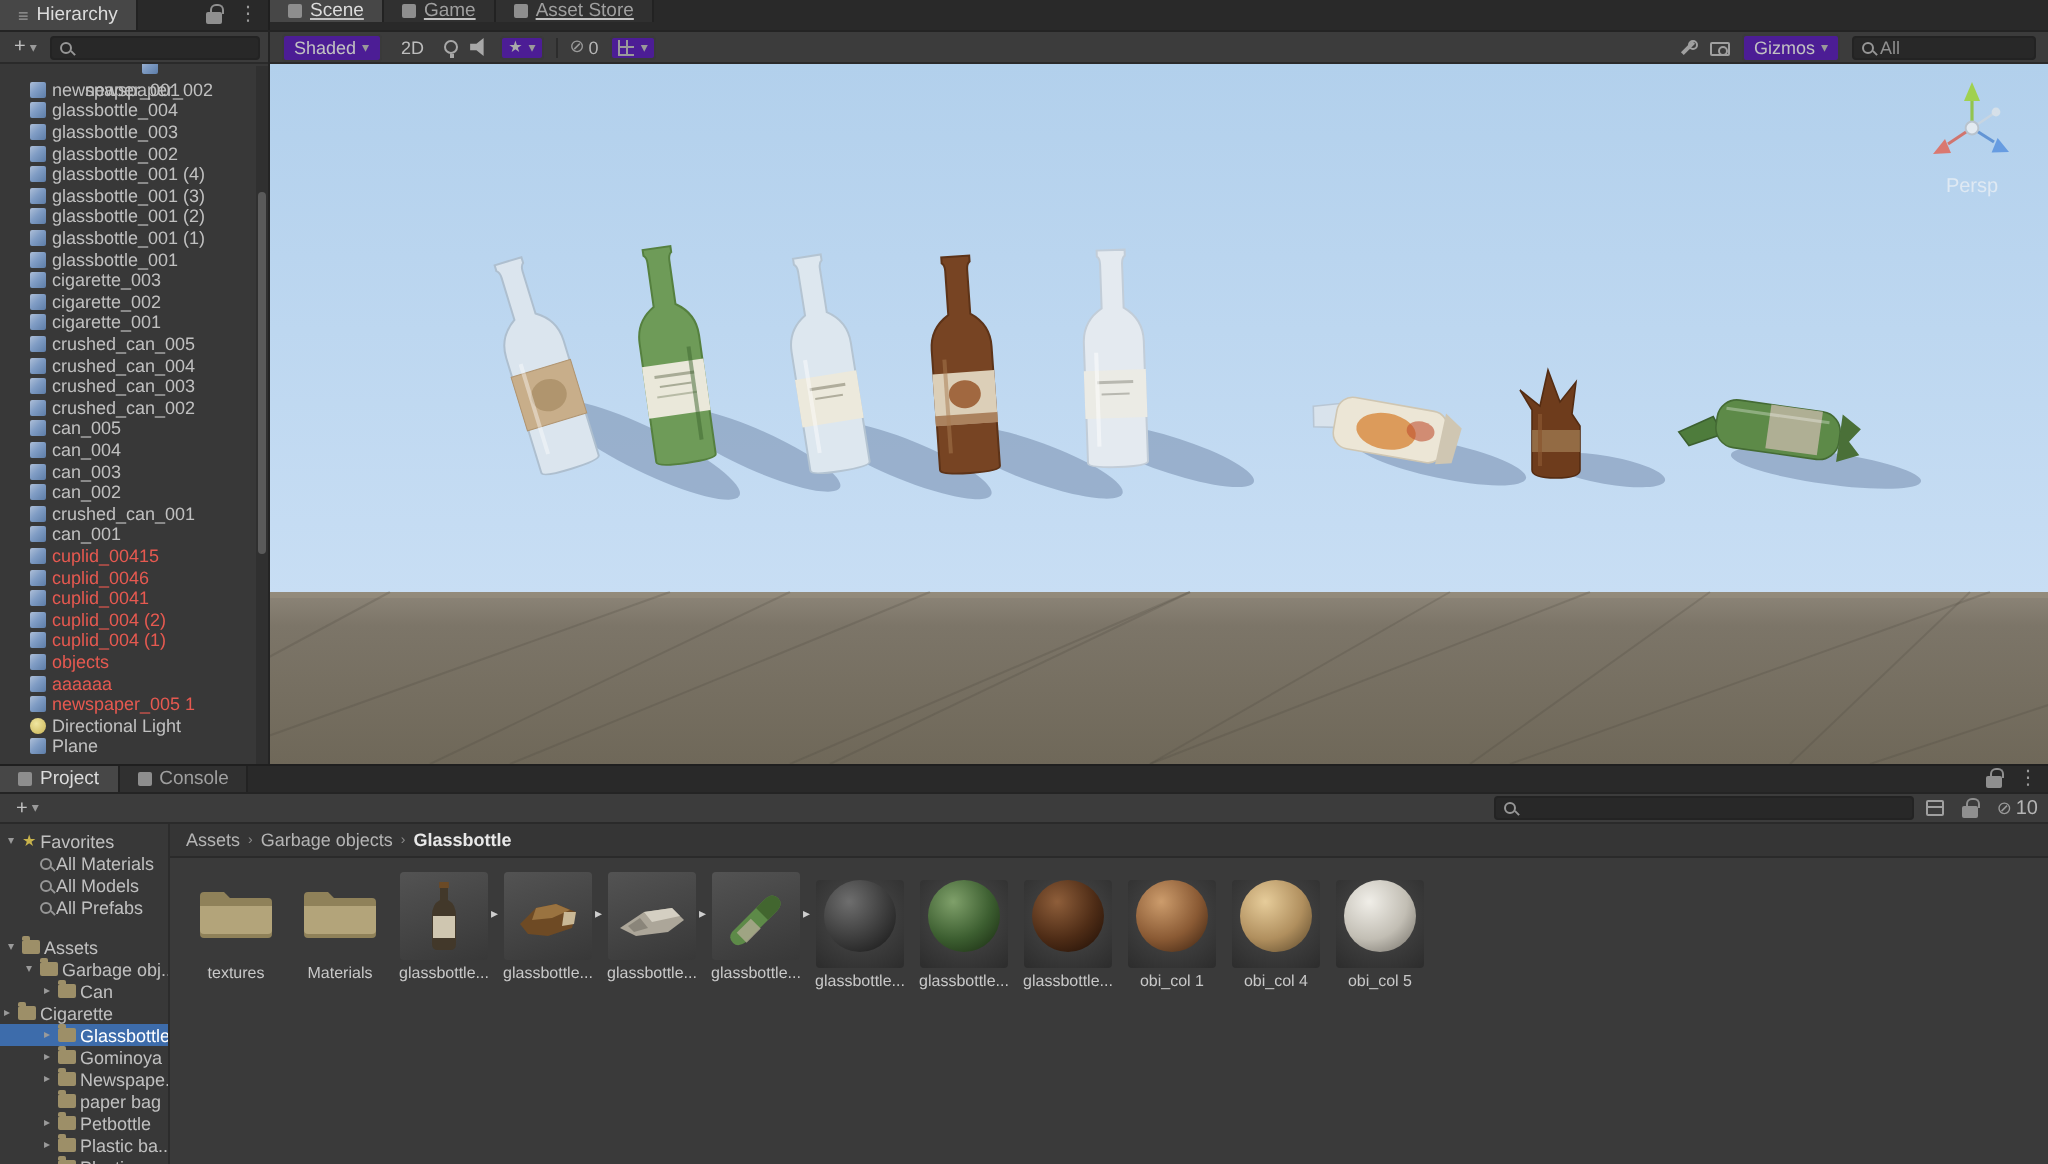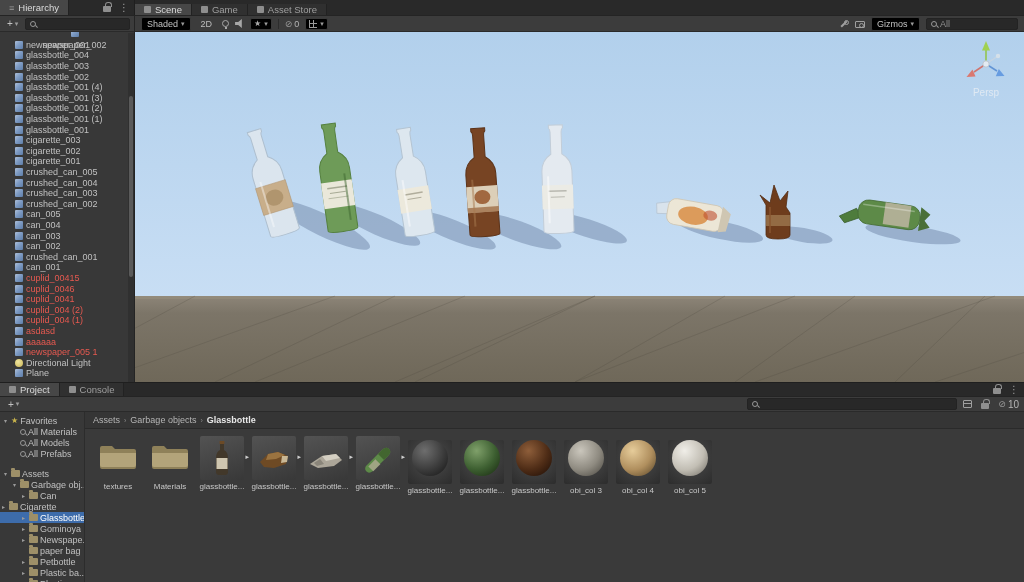--- a/index.html
+++ b/index.html
@@ -3,21 +3,21 @@
 <meta charset="utf-8">
 <style>
 *{margin:0;padding:0;box-sizing:border-box;}
 html,body{width:1024px;height:582px;overflow:hidden;background:#383838;
   font-family:"Liberation Sans","DejaVu Sans",sans-serif;color:#c2c2c2;font-size:10px;}
 #root{position:relative;width:1024px;height:582px;background:#383838;}
 
 
 .toprow{display:flex;height:16px;background:#292929;border-bottom:1px solid #242424;}
 .hier-head{width:135px;display:flex;align-items:stretch;background:#292929;border-right:1px solid #1f1f1f;}
-.scene-head{flex:1;display:flex;align-items:flex-end;}
+.scene-head{flex:1;display:flex;align-items:flex-start;text-decoration:underline;}
 .dtab{display:flex;align-items:center;gap:4px;padding:0 9px;font-size:9.5px;color:#9f9f9f;background:#303030;border-right:1px solid #222;}
 .dtab.active{background:#474747;color:#dcdcdc;}
 .tabglyph{font-size:9px;color:#9a9a9a;}
 .tabbox{width:7px;height:7px;border-radius:1px;background:#8e8e8e;display:inline-block;}
 .spacer,.flexspacer{flex:1;}
 .kebab{display:flex;align-items:center;padding:0 5px;color:#9a9a9a;font-size:10px;}
 .icon-lock{position:relative;width:8px;height:6px;background:#8f8f8f;border-radius:1px;align-self:center;margin:3px 3px 0 3px;}
 .icon-lock::before{content:'';position:absolute;top:-4px;left:1.5px;width:5px;height:4px;border:1px solid #8f8f8f;border-bottom:none;border-radius:3px 3px 0 0;}
 
 
@@ -36,21 +36,21 @@
 .hrow.cut{margin-top:-4px;flex-direction:column;}
 .hrow.missing .hlabel{color:#e65950;}
 .hicon{flex:none;}
 .icon-cube{width:8px;height:8px;border-radius:1px;background:linear-gradient(135deg,#aebfd8 0%,#7f9cc4 45%,#5d7da8 100%);}
 .icon-light{width:8px;height:8px;border-radius:50%;background:radial-gradient(circle at 40% 35%,#f0e6a0,#c9b455);}
 .hscroll{position:absolute;right:0;top:17px;bottom:0;width:6px;background:#303030;}
 .hscroll .thumb{position:absolute;left:1px;right:1px;top:18%;height:52%;background:#5a5a5a;border-radius:3px;}
 
 .scene-col{flex:1;display:flex;flex-direction:column;}
 .scene-toolbar{height:16px;background:#3c3c3c;border-bottom:1px solid #2a2a2a;display:flex;align-items:center;gap:6px;padding:0 6px;font-size:9px;color:#c2c2c2;}
-.dd{display:flex;align-items:center;gap:3px;padding:1px 5px;background:#000000;border-radius:2px;border:1px solid #3a3a3a;}
+.dd{display:flex;align-items:center;gap:3px;padding:1px 5px;background:#4c1d95;border-radius:2px;border:1px solid #3a3a3a;}
 .dd.small{padding:1px 3px;}
 .tbtn{padding:1px 4px;color:#bdbdbd;}
 .sep{width:1px;height:10px;background:#2c2c2c;}
 .ticon{display:inline-block;flex:none;}
 .bulb{width:7px;height:7px;border:1px solid #a8a8a8;border-radius:50%;position:relative;}
 .bulb::after{content:'';position:absolute;left:1.5px;bottom:-3px;width:2px;height:2px;background:#a8a8a8;}
 .speaker{width:9px;height:9px;background:#a8a8a8;clip-path:polygon(0 32%,35% 32%,75% 0,75% 100%,35% 68%,0 68%);}
 .star{color:#aaa;font-size:8px;line-height:8px;}
 .gridicon{width:8px;height:8px;background-image:repeating-linear-gradient(0deg,#9a9a9a 0 1px,transparent 1px 4px),repeating-linear-gradient(90deg,#9a9a9a 0 1px,transparent 1px 4px);}
 .tools{width:9px;height:9px;position:relative;}
@@ -245,21 +245,21 @@
           <div class="hrow missing">
             <span class="hicon icon-cube"></span>
             <span class="hlabel">cuplid_004 (2)</span>
           </div>
           <div class="hrow missing">
             <span class="hicon icon-cube"></span>
             <span class="hlabel">cuplid_004 (1)</span>
           </div>
           <div class="hrow missing">
             <span class="hicon icon-cube"></span>
-            <span class="hlabel">asdasd</span>
+            <span class="hlabel">objects</span>
           </div>
           <div class="hrow missing">
             <span class="hicon icon-cube"></span>
             <span class="hlabel">aaaaaa</span>
           </div>
           <div class="hrow missing">
             <span class="hicon icon-cube"></span>
             <span class="hlabel">newspaper_005 1</span>
           </div>
           <div class="hrow">
@@ -604,23 +604,23 @@
               <div class="alabel">glassbottle...</div>
             </div>
             <div class="acard">
               <div class="athumb tile mat">
                 <div class="sphere" style="background: radial-gradient(circle at 35% 30%, rgb(142, 94, 58), rgb(78, 44, 22) 55%, rgb(32, 15, 6) 95%);"></div>
               </div>
               <div class="alabel">glassbottle...</div>
             </div>
             <div class="acard">
               <div class="athumb tile mat">
-                <div class="sphere" style="background: radial-gradient(circle at 35% 30%, rgb(202, 198, 188), rgb(142, 138, 128) 55%, rgb(78, 75, 68) 95%);"></div>
+                <div class="sphere" style="background: radial-gradient(circle at 35% 30%, rgb(204, 156, 108), rgb(138, 90, 52) 55%, rgb(62, 36, 18) 95%);"></div>
               </div>
-              <div class="alabel">obi_col 3</div>
+              <div class="alabel">obi_col 1</div>
             </div>
             <div class="acard">
               <div class="athumb tile mat">
                 <div class="sphere" style="background: radial-gradient(circle at 35% 30%, rgb(230, 204, 154), rgb(176, 143, 94) 55%, rgb(94, 74, 44) 95%);"></div>
               </div>
               <div class="alabel">obi_col 4</div>
             </div>
             <div class="acard">
               <div class="athumb tile mat">
                 <div class="sphere" style="background: radial-gradient(circle at 35% 30%, rgb(240, 238, 232), rgb(194, 190, 180) 55%, rgb(118, 114, 106) 95%);"></div>

